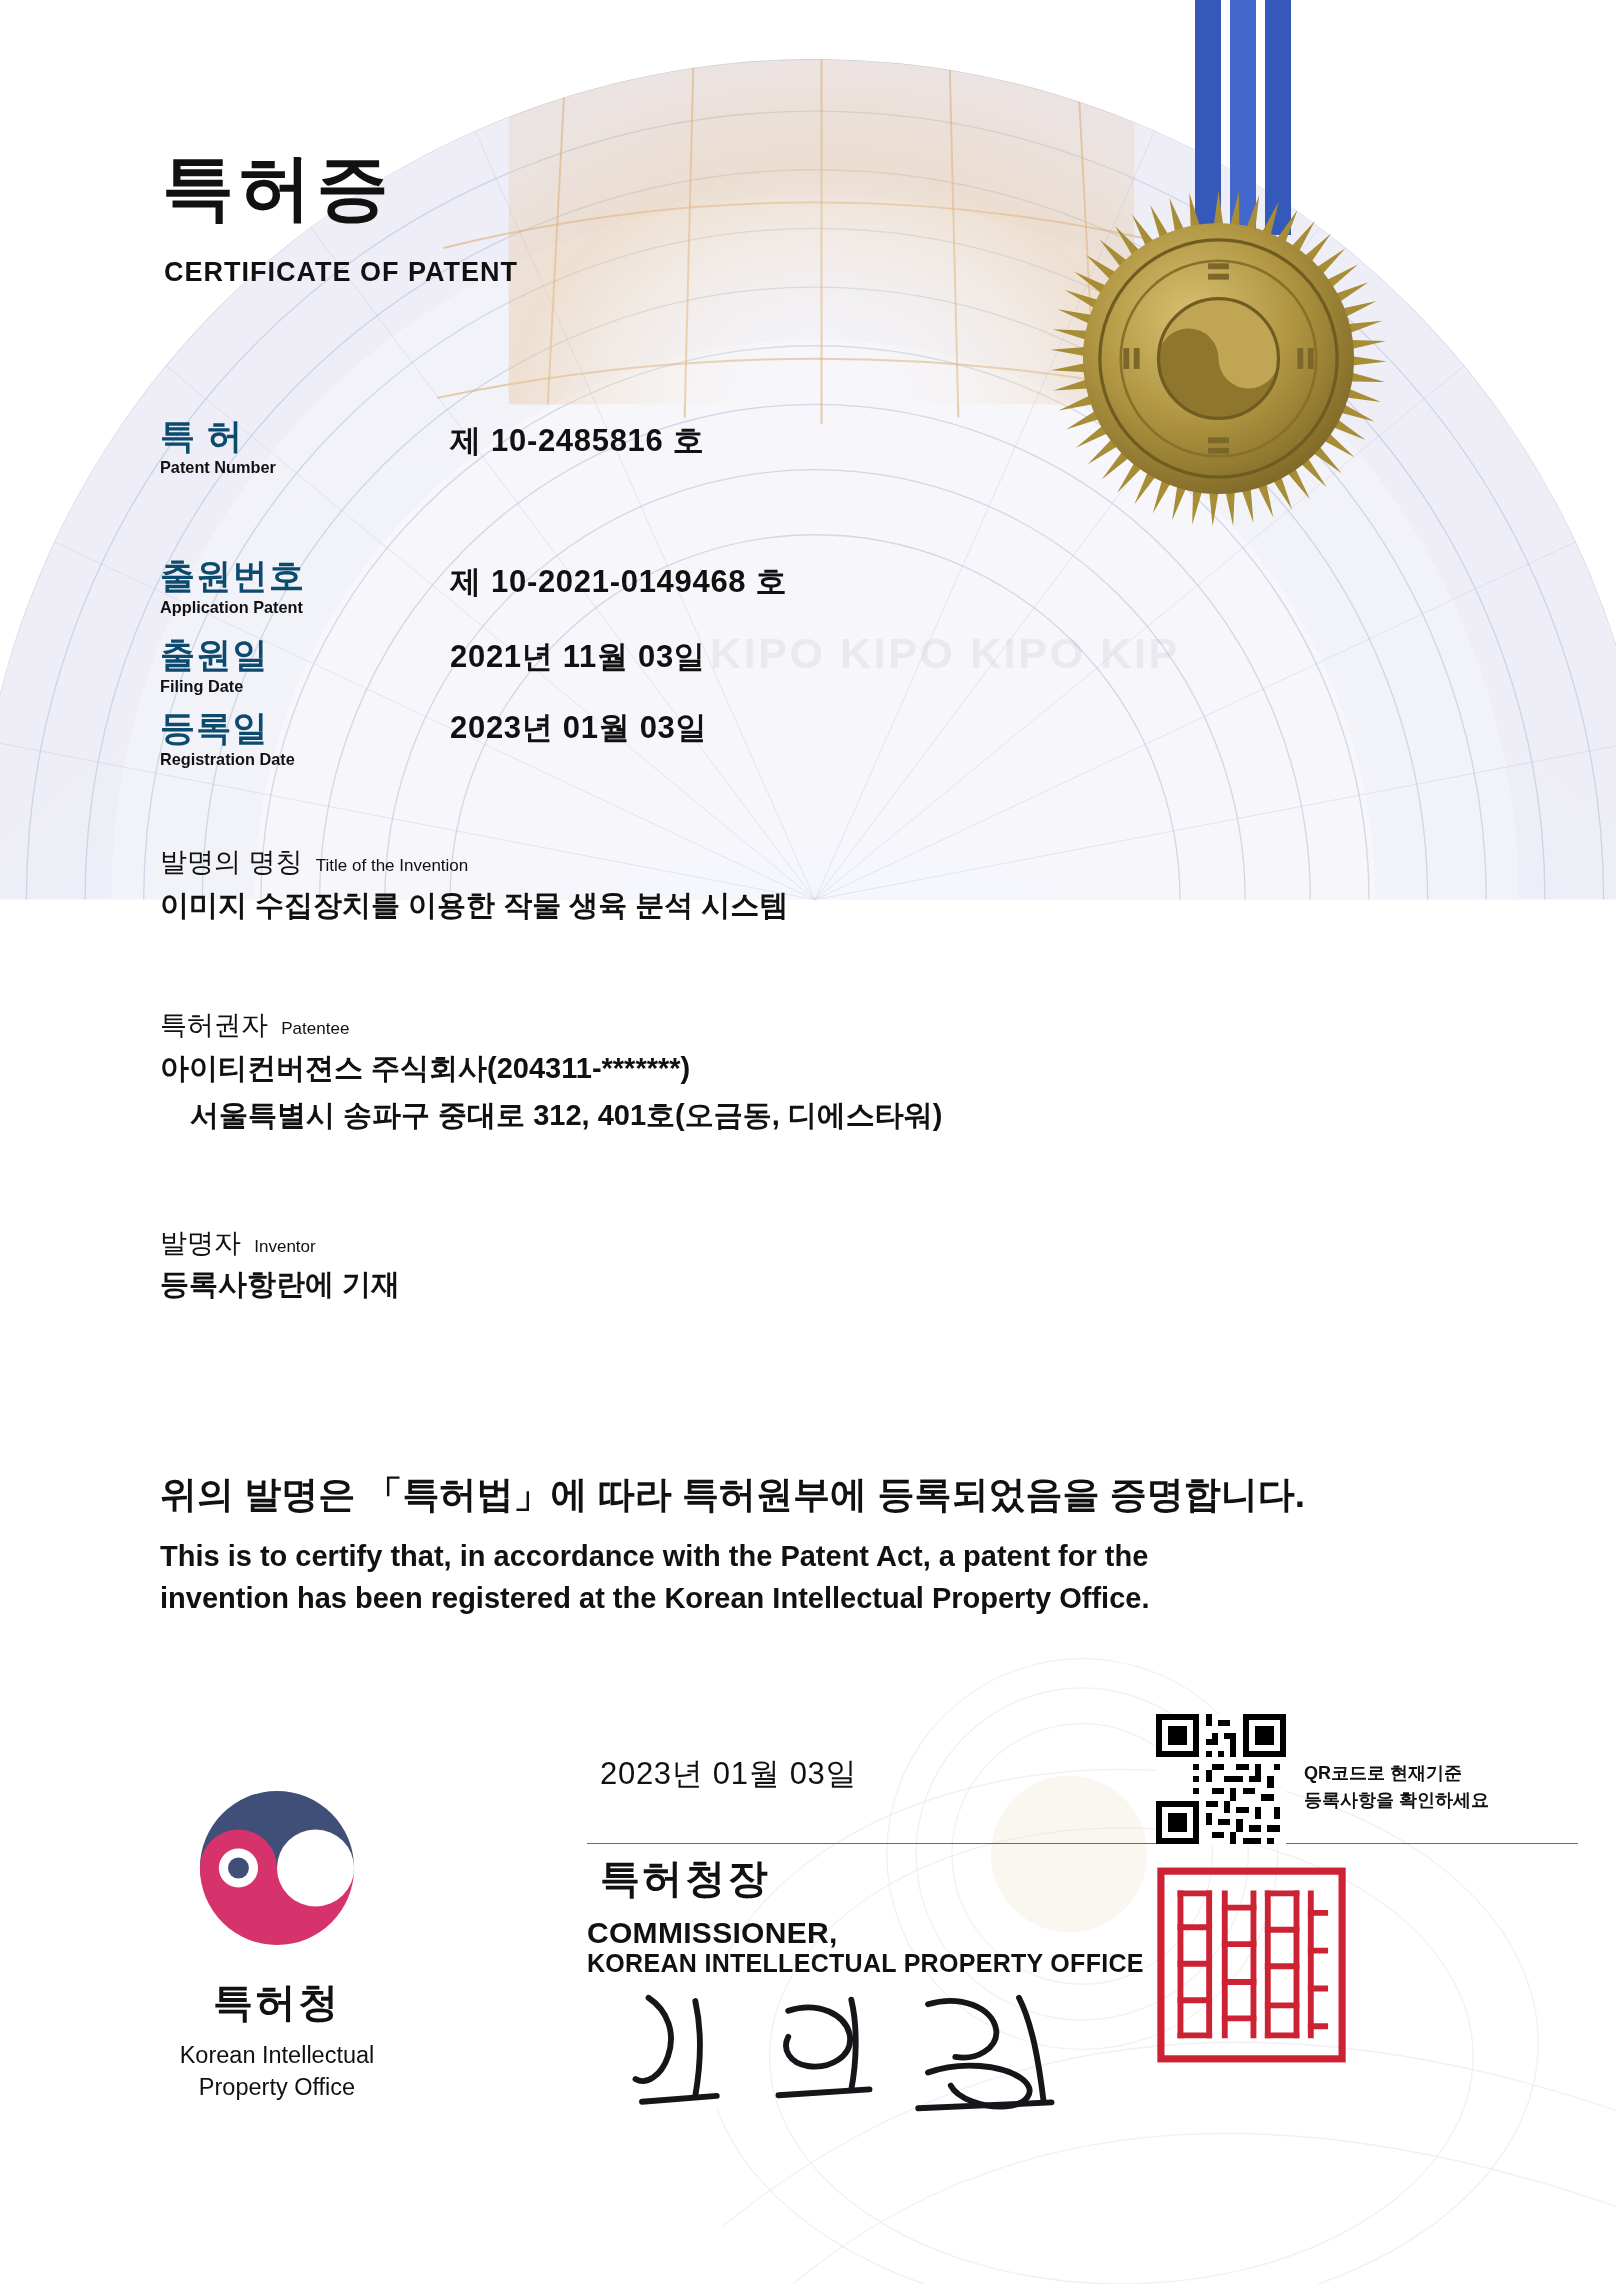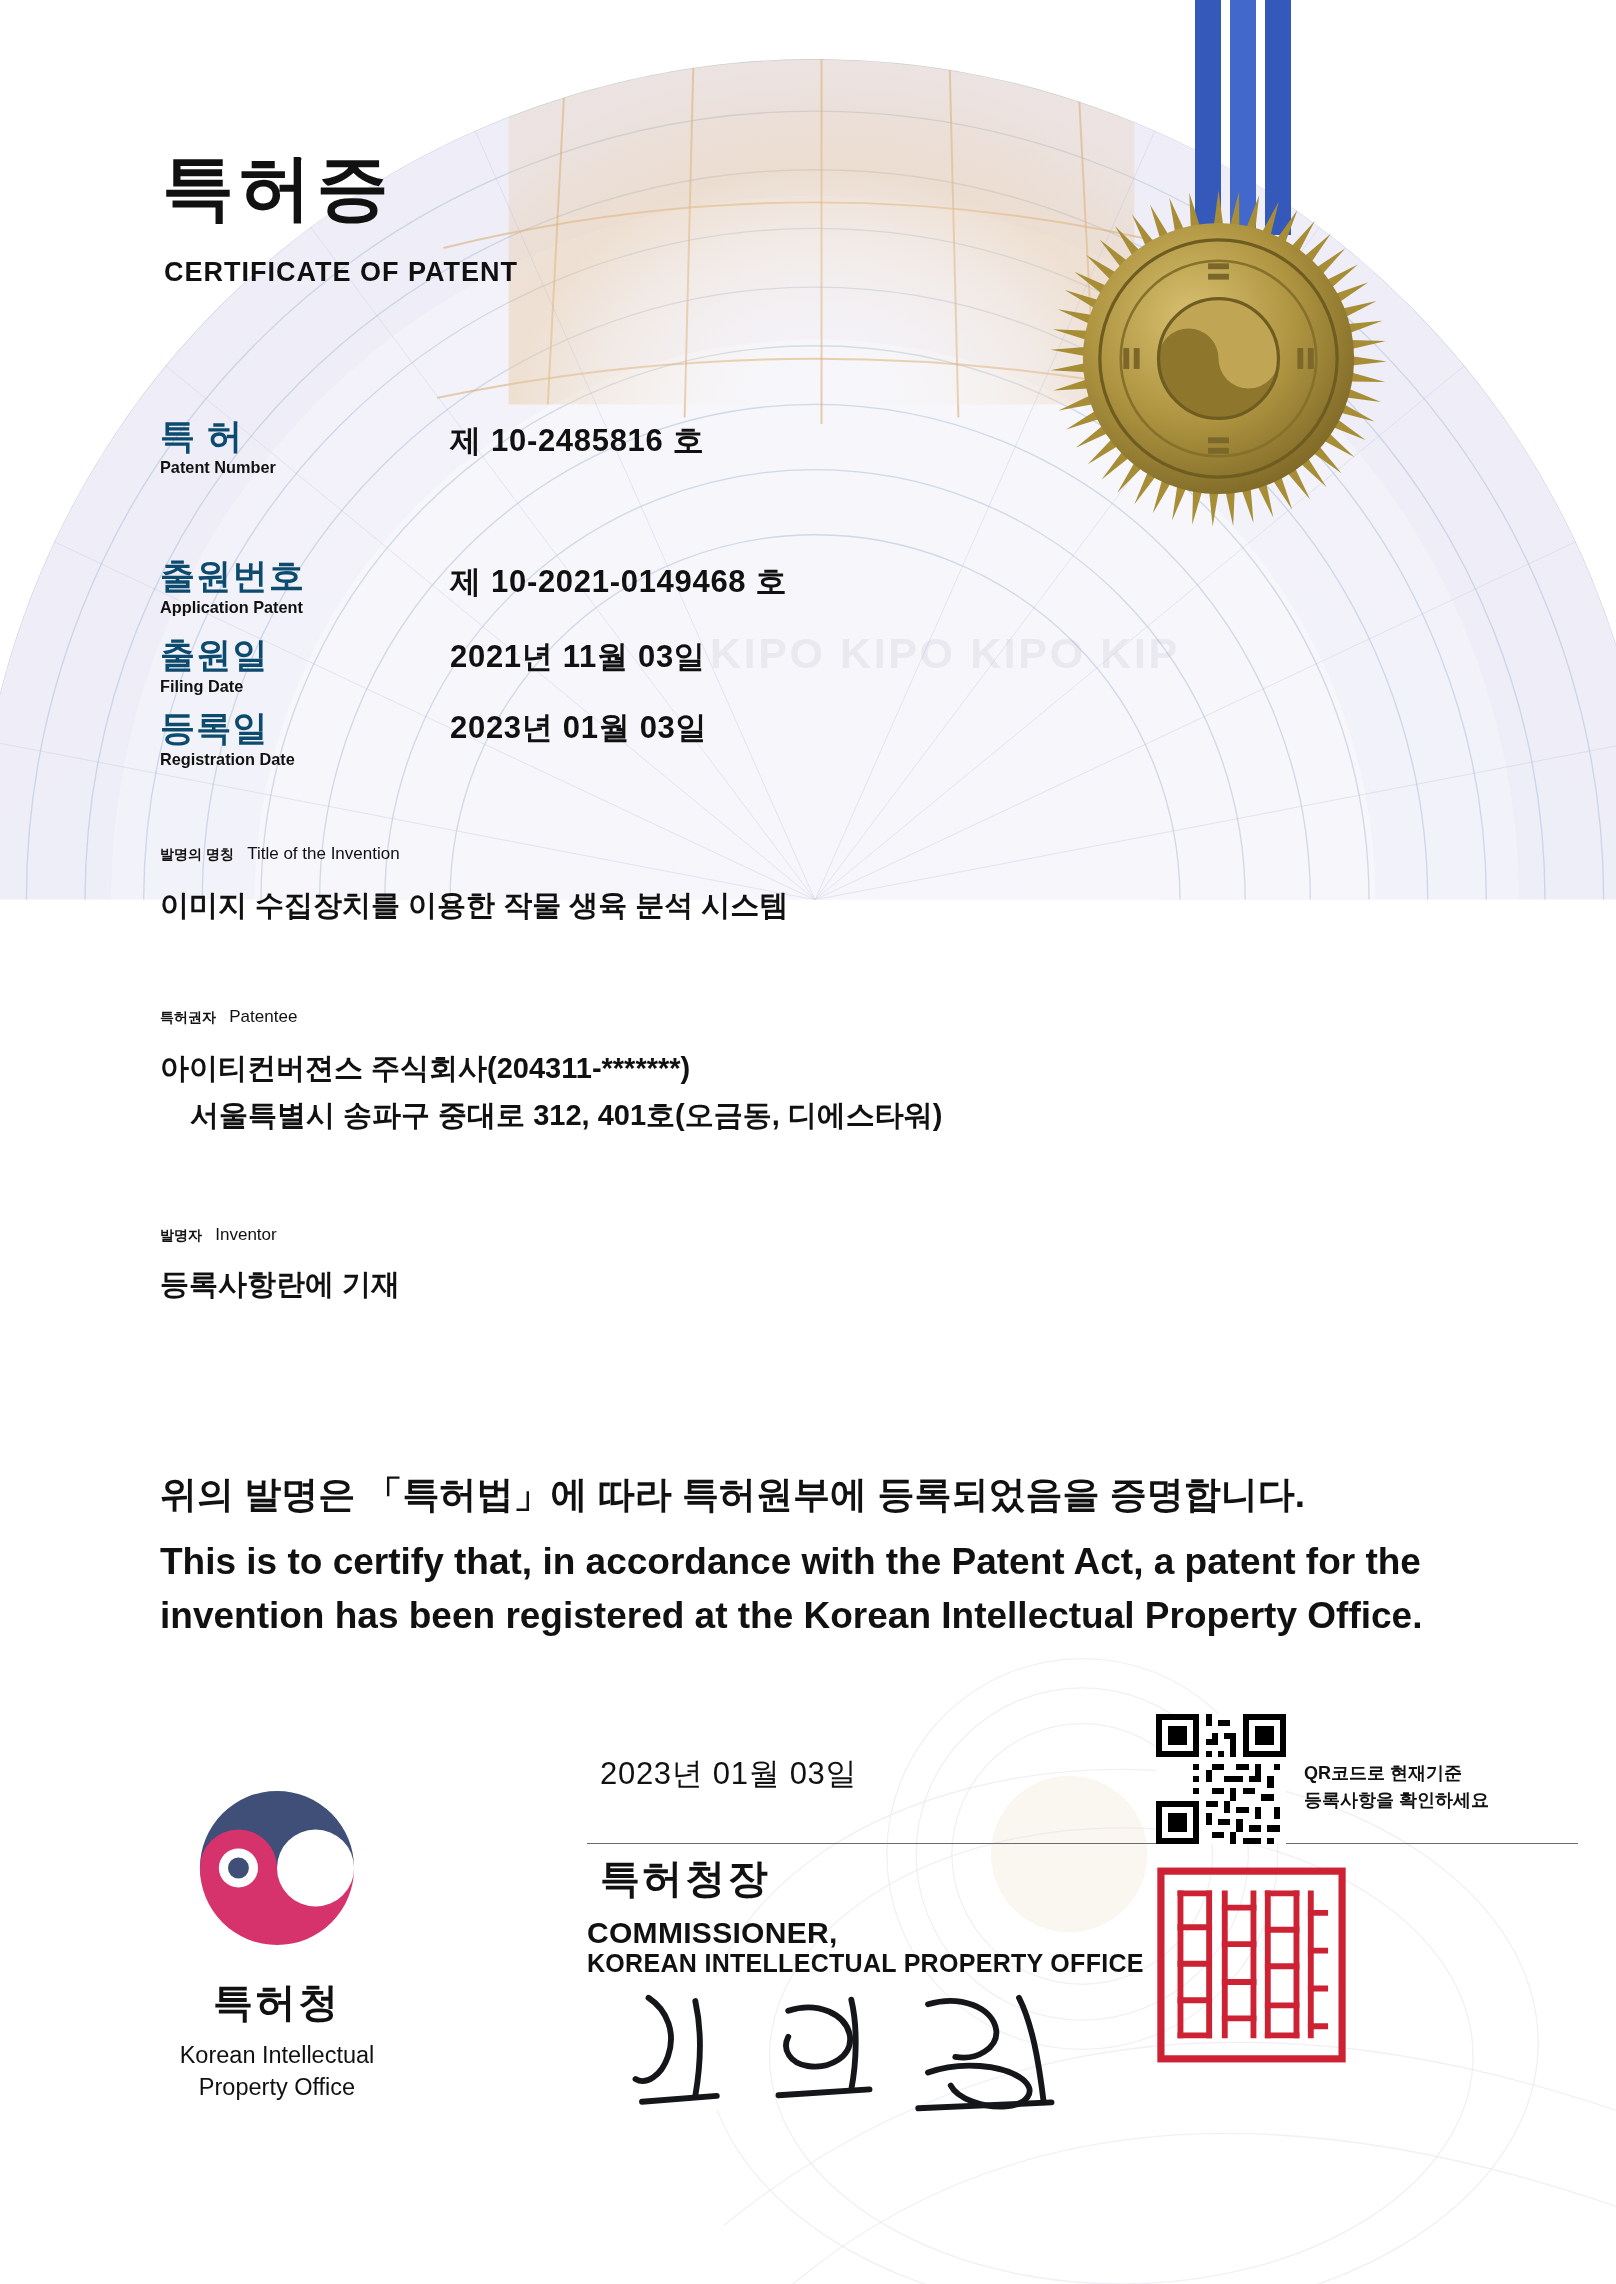--- a/index.html
+++ b/index.html
@@ -123,22 +123,22 @@
     letter-spacing: 0.7px;
   }
 
   
   .block-label {
     position: absolute;
     left: 160px;
     color: #111;
   }
   .block-label .ko {
-    font-size: 14px;
-    font-weight: 700;
+    font-size: 27px;
+    font-weight: 400;
   }
   .block-label .en {
     font-size: 17px;
     font-weight: 400;
     margin-left: 10.4px;
   }
   .block-value {
     position: absolute;
     left: 160px;
     font-size: 29px;
@@ -155,21 +155,21 @@
     font-size: 37px;
     font-weight: 700;
     letter-spacing: 0px;
     color: #111;
   }
   .certify-en {
     position: absolute;
     left: 160px;
     top: 1535px;
     width: 1291px;
-    font-size: 37px;
+    font-size: 29px;
     font-weight: 700;
     line-height: 1.45;
     color: #111;
   }
 
   
   .sign-date {
     position: absolute;
     left: 600px;
     top: 1753px;

